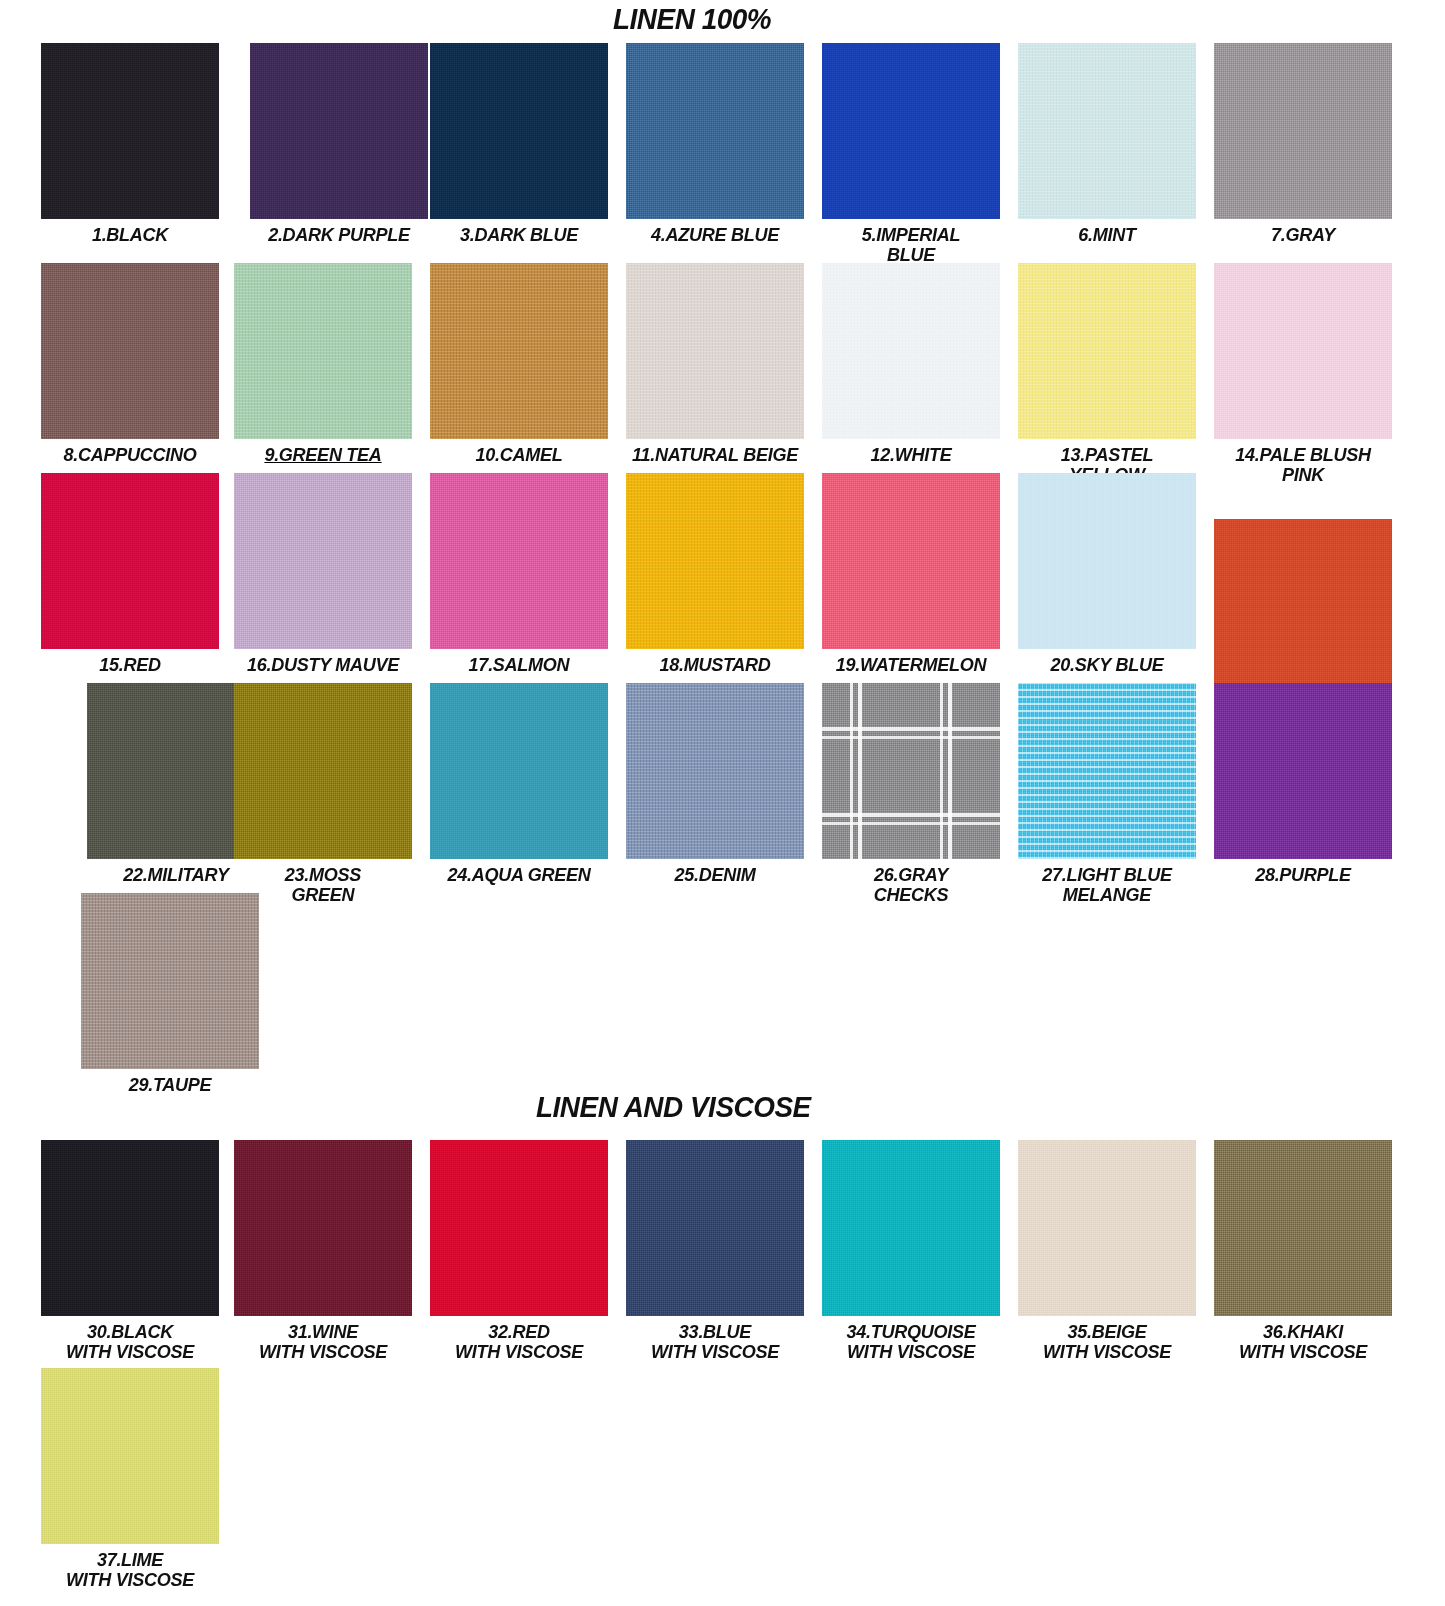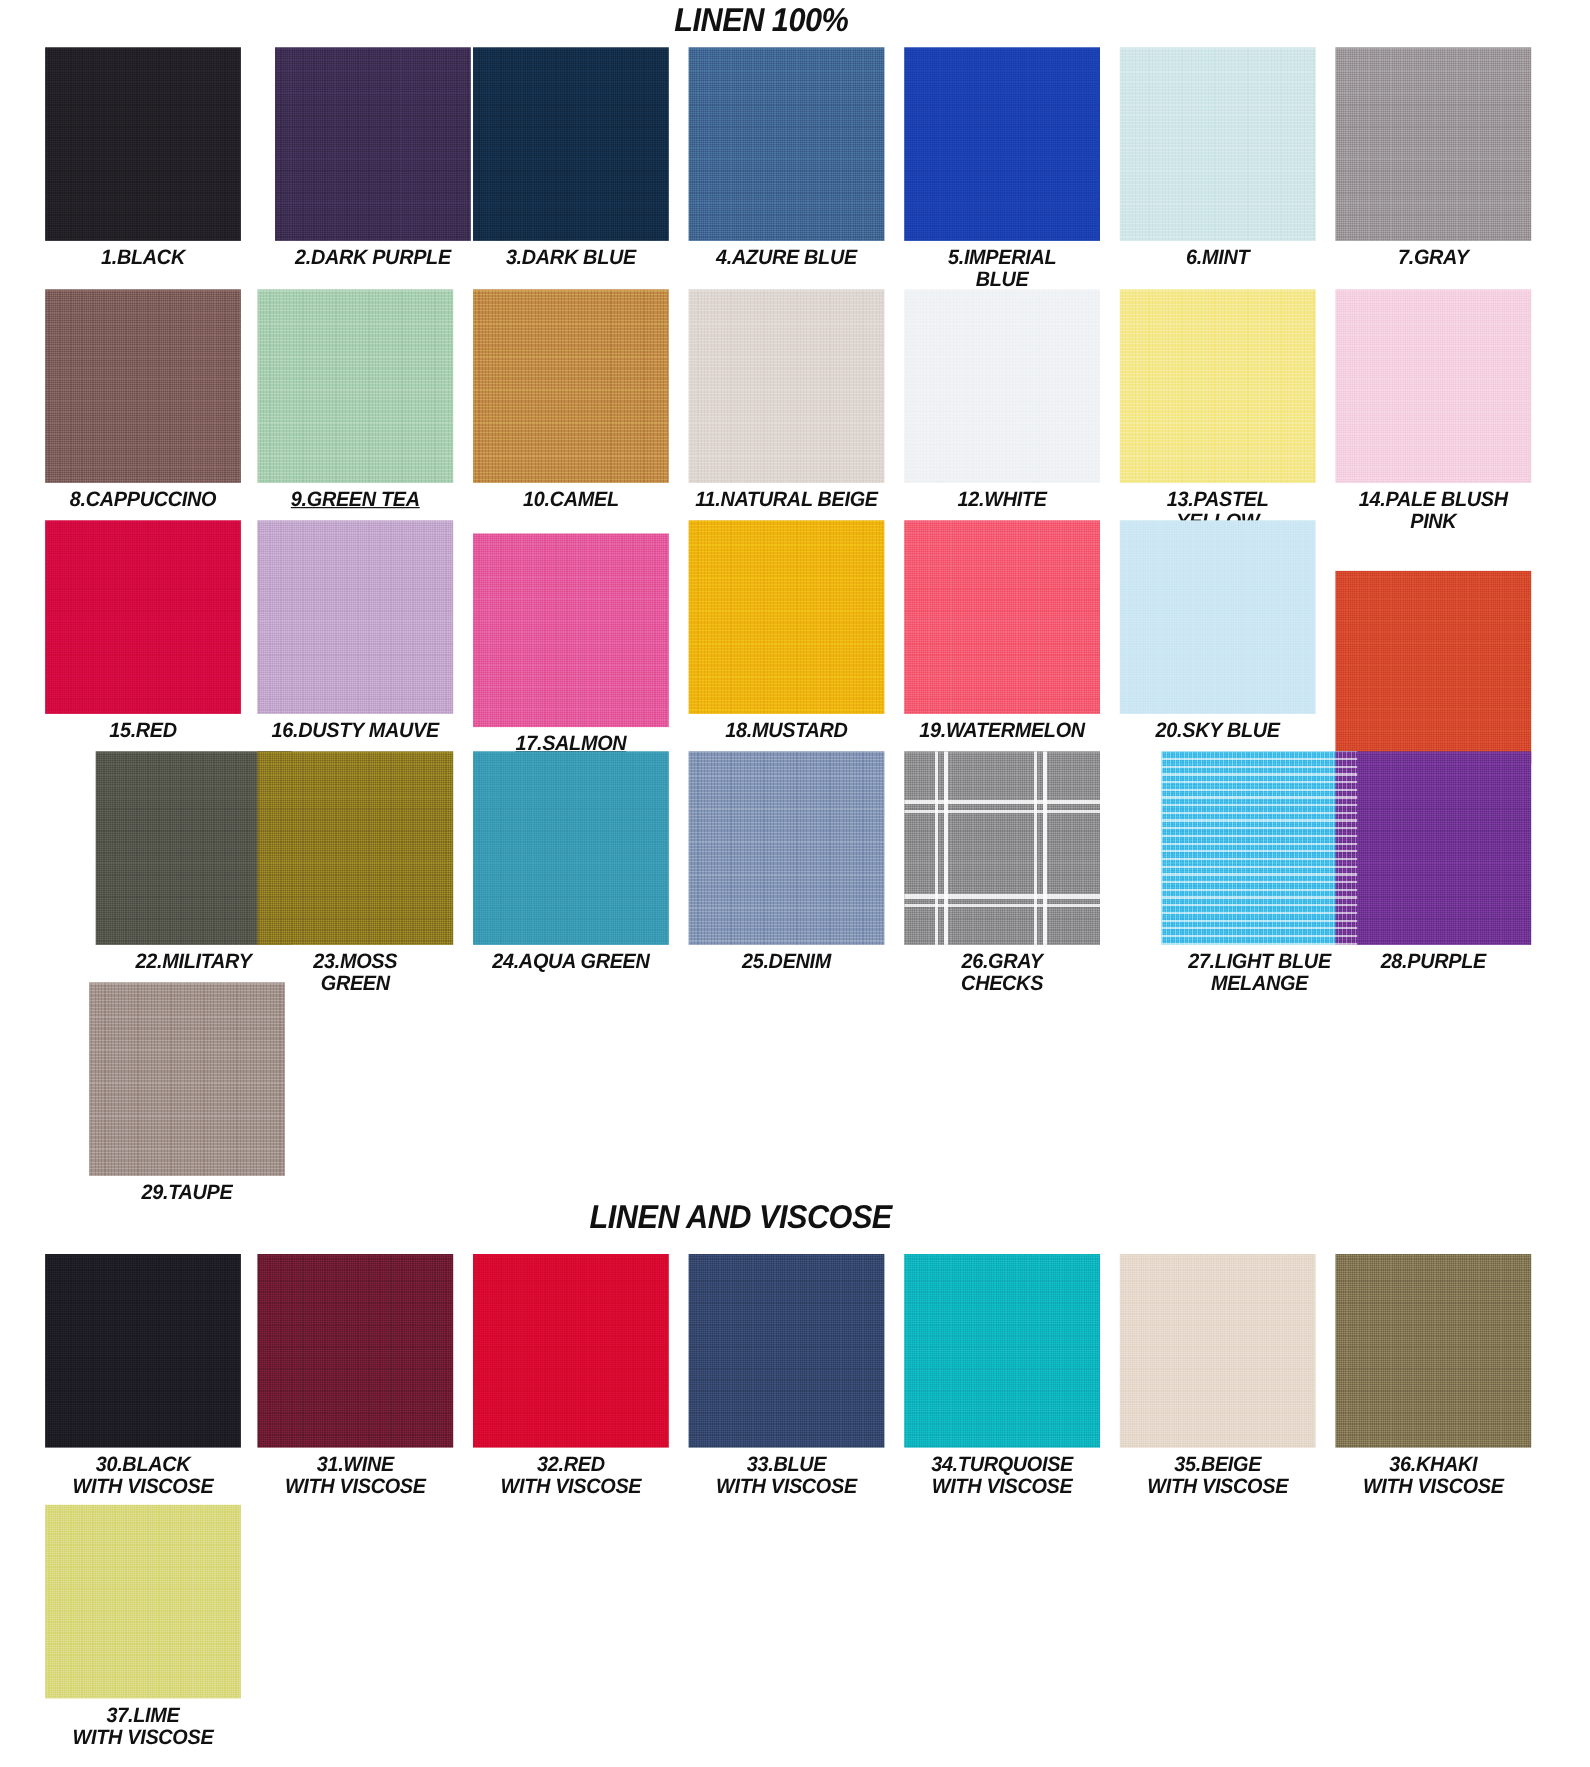--- a/index.html
+++ b/index.html
@@ -141,21 +141,21 @@
 PINK</div>
       </div>
       <div class="swatch-cell" style="left: 41px; top: 473px;">
         <div class="chip" style="background: rgb(211, 9, 63);"></div>
         <div class="chip-label">15.RED</div>
       </div>
       <div class="swatch-cell" style="left: 234px; top: 473px;">
         <div class="chip" style="background: rgb(195, 167, 205);"></div>
         <div class="chip-label">16.DUSTY MAUVE</div>
       </div>
-      <div class="swatch-cell" style="left: 430px; top: 485px; text-decoration: underline;">
+      <div class="swatch-cell" style="left: 430px; top: 473px;">
         <div class="chip" style="background: rgb(228, 88, 154);"></div>
         <div class="chip-label">17.SALMON</div>
       </div>
       <div class="swatch-cell" style="left: 626px; top: 473px;">
         <div class="chip slub" style="background: rgb(238, 179, 16);"></div>
         <div class="chip-label">18.MUSTARD</div>
       </div>
       <div class="swatch-cell" style="left: 822px; top: 473px;">
         <div class="chip" style="background: rgb(244, 89, 111);"></div>
         <div class="chip-label">19.WATERMELON</div>
@@ -184,21 +184,21 @@
       </div>
       <div class="swatch-cell" style="left: 626px; top: 683px;">
         <div class="chip slub" style="background: rgb(130, 148, 180);"></div>
         <div class="chip-label">25.DENIM</div>
       </div>
       <div class="swatch-cell" style="left: 822px; top: 683px;">
         <div class="chip checks" style="background: rgb(138, 138, 140);"></div>
         <div class="chip-label">26.GRAY
 CHECKS</div>
       </div>
-      <div class="swatch-cell" style="left: 1056px; top: 683px;">
+      <div class="swatch-cell" style="left: 1018px; top: 683px;">
         <div class="chip melange" style="background: rgb(63, 187, 233);"></div>
         <div class="chip-label">27.LIGHT BLUE
 MELANGE</div>
       </div>
       <div class="swatch-cell" style="left: 1214px; top: 683px;">
         <div class="chip" style="background: rgb(110, 51, 145);"></div>
         <div class="chip-label">28.PURPLE</div>
       </div>
       <div class="swatch-cell" style="left: 41px; top: 893px; padding-left: 40px;">
         <div class="chip slub" style="background: rgb(161, 144, 138);"></div>

